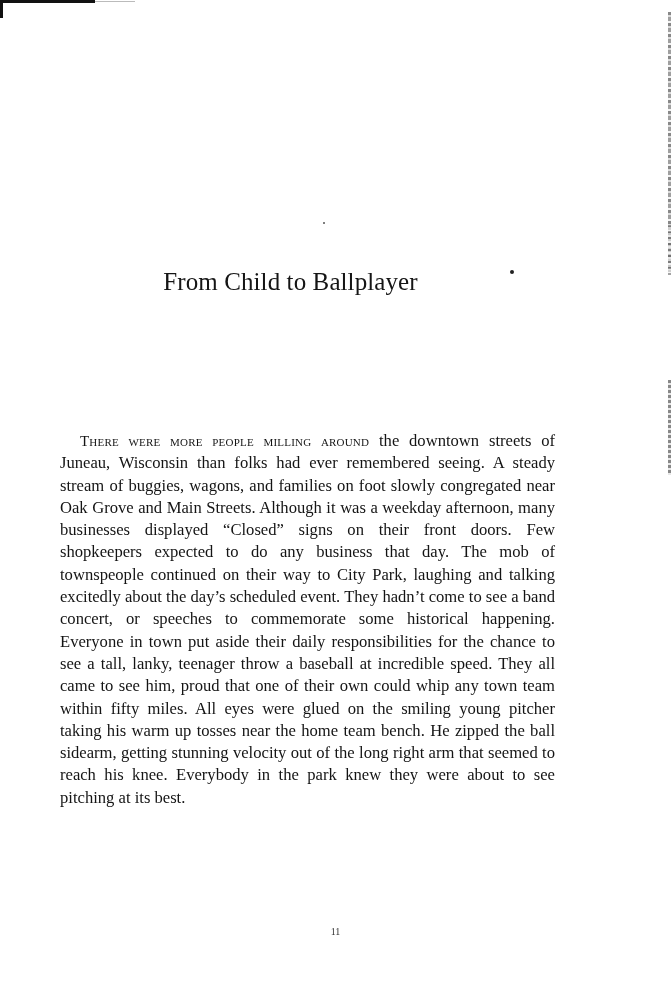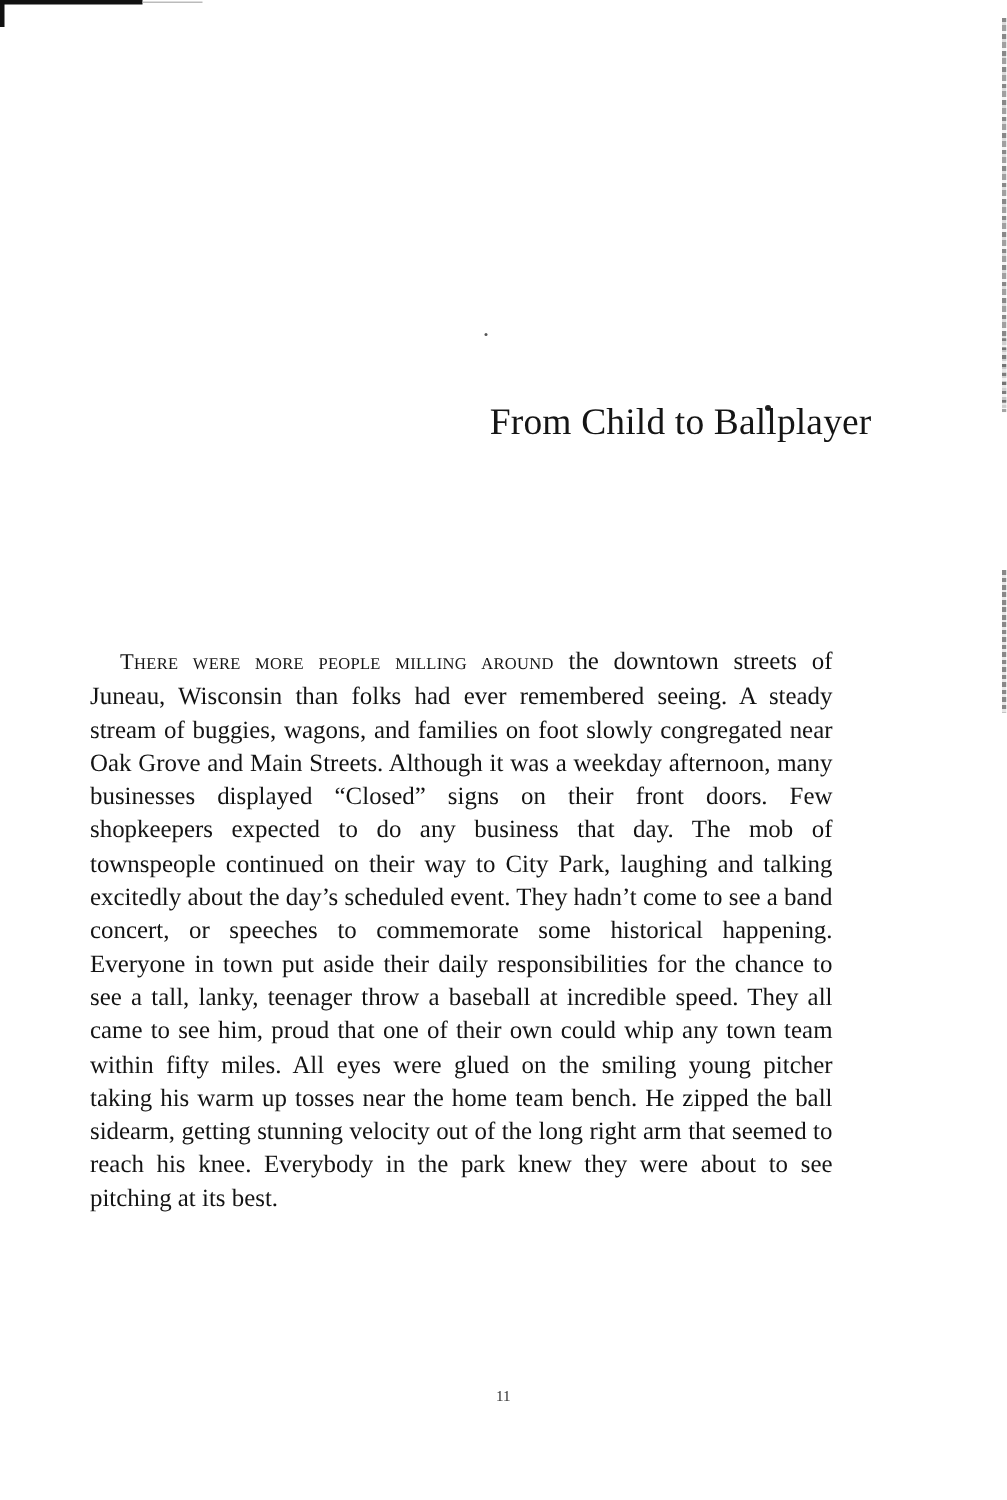--- a/index.html
+++ b/index.html
@@ -30,21 +30,21 @@
     position: absolute; right: 0; top: 380px; width: 3px; height: 95px;
     background: repeating-linear-gradient(to bottom, #555 0 3px, #ddd 3px 5px);
     opacity: 0.7;
   }
   .speck {
     position: absolute; width: 3px; height: 3px; border-radius: 50%; background: #222;
   }
   .speck.a { left: 323px; top: 222px; width: 2px; height: 2px; background: #555; }
   .speck.b { left: 510px; top: 270px; width: 4px; height: 4px; }
   .chapter-title {
-    position: absolute; left: 0; width: 581px; top: 268px; text-align: right;
+    position: absolute; left: 0; width: 581px; top: 268px; text-align: center;
     font-family: "Liberation Serif", "DejaVu Serif", serif; font-size: 25px; color: #151515;
     letter-spacing: 0.1px;
   }
   .body-text {
     position: absolute; left: 60px; width: 495px; top: 430px;
     font-family: "Liberation Serif", "DejaVu Serif", serif; font-size: 16.6px; line-height: 22.3px;
     text-align: justify; color: #141414;
   }
   .body-text p { margin: 0; text-indent: 20px; }
   .smallcaps { font-variant: small-caps; font-size: 15px; letter-spacing: 0.2px; margin-top: 28px; }

